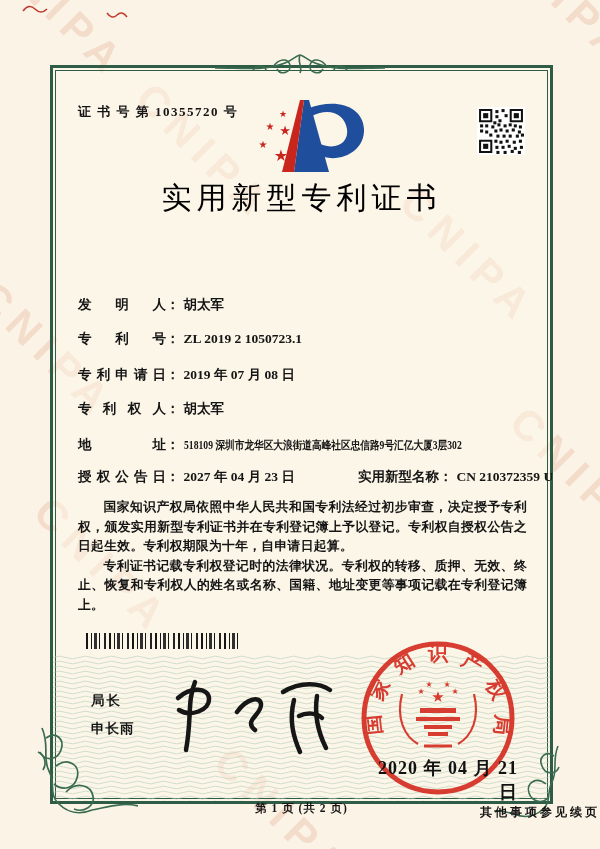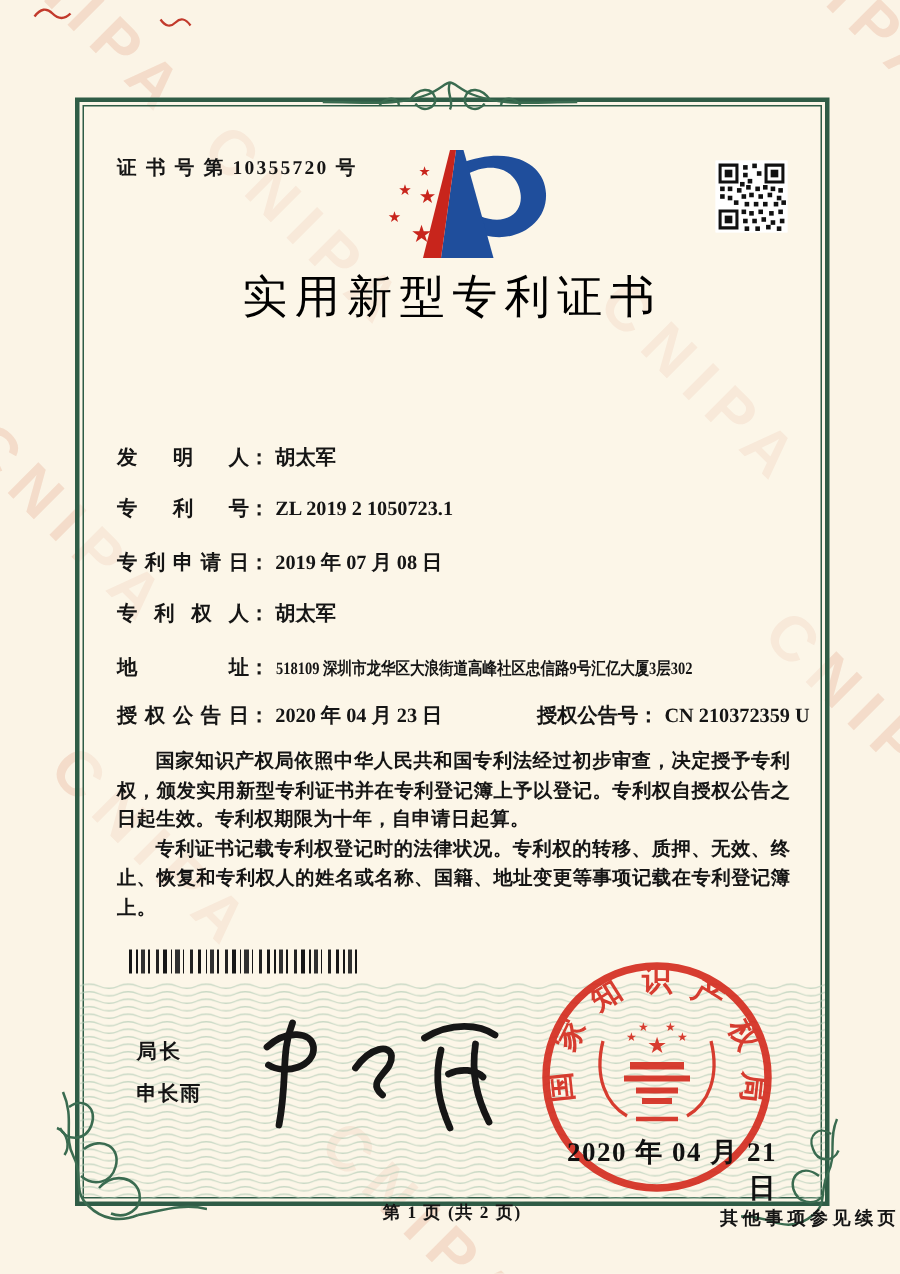--- a/index.html
+++ b/index.html
@@ -190,22 +190,22 @@
   <div class="row" style="top:298px">
     <span class="flabel">专利申请日</span>：<span class="fvalue">2019 年 07 月 08 日</span>
   </div>
   <div class="row" style="top:332px">
     <span class="flabel">专利权人</span>：<span class="fvalue">胡太军</span>
   </div>
   <div class="row addr" style="top:368px">
     <span class="flabel">地址</span>：<span class="fvalue">518109 深圳市龙华区大浪街道高峰社区忠信路9号汇亿大厦3层302</span>
   </div>
   <div class="row" style="top:400px">
-    <span><span class="flabel">授权公告日</span>：<span class="fvalue">2020 年 04 月 23 日</span></span>
-    <span class="row2"><span>授权公告号</span>：<span class="fvalue">CN 210372359 U</span></span>
+    <span><span class="flabel">授权公告日</span>：<span class="fvalue">2027 年 04 月 23 日</span></span>
+    <span class="row2"><span>实用新型名称</span>：<span class="fvalue">CN 210372359 U</span></span>
   </div>
 
   <div class="paras">
     <p>国家知识产权局依照中华人民共和国专利法经过初步审查，决定授予专利权，颁发实用新型专利证书并在专利登记簿上予以登记。专利权自授权公告之日起生效。专利权期限为十年，自申请日起算。</p>
     <p>专利证书记载专利权登记时的法律状况。专利权的转移、质押、无效、终止、恢复和专利权人的姓名或名称、国籍、地址变更等事项记载在专利登记簿上。</p>
   </div>
 
   <div class="barcode"></div>
 
   <div class="director-title">局长</div>

